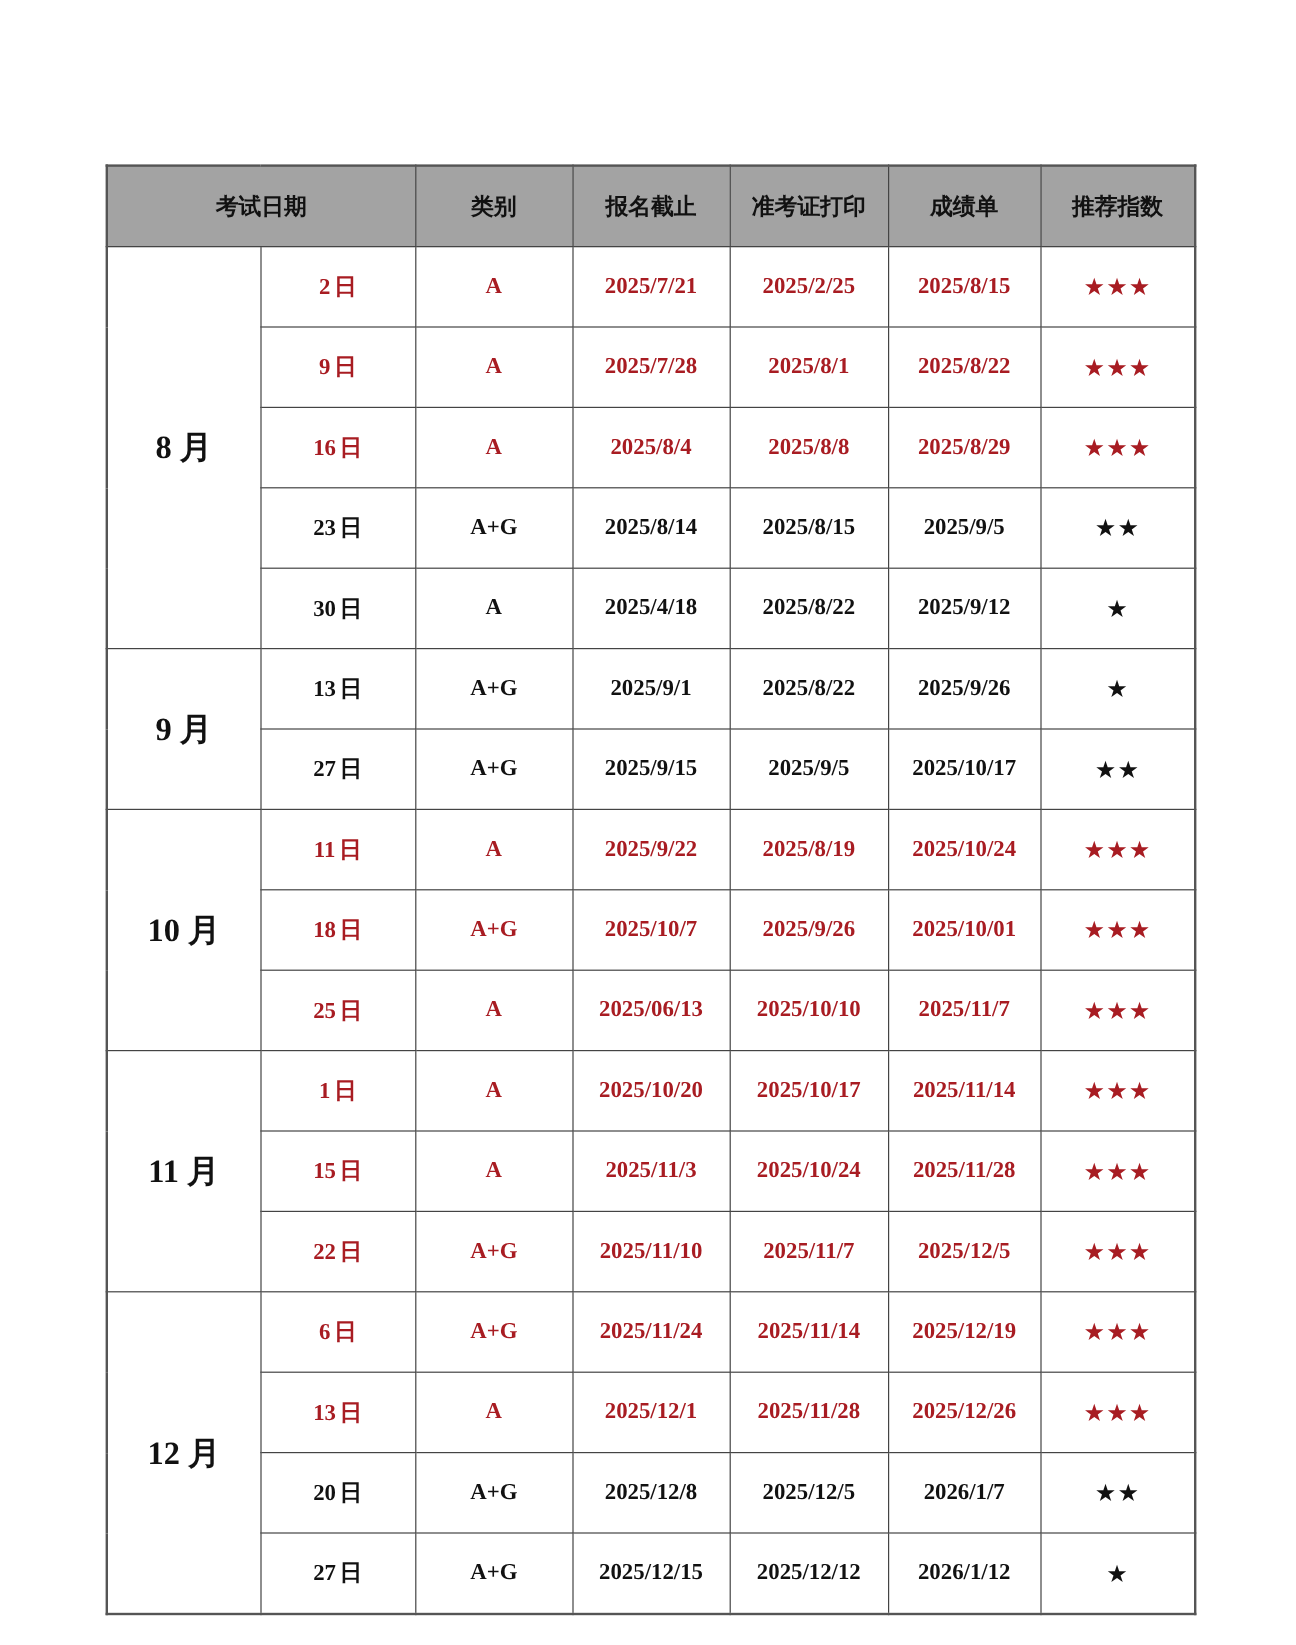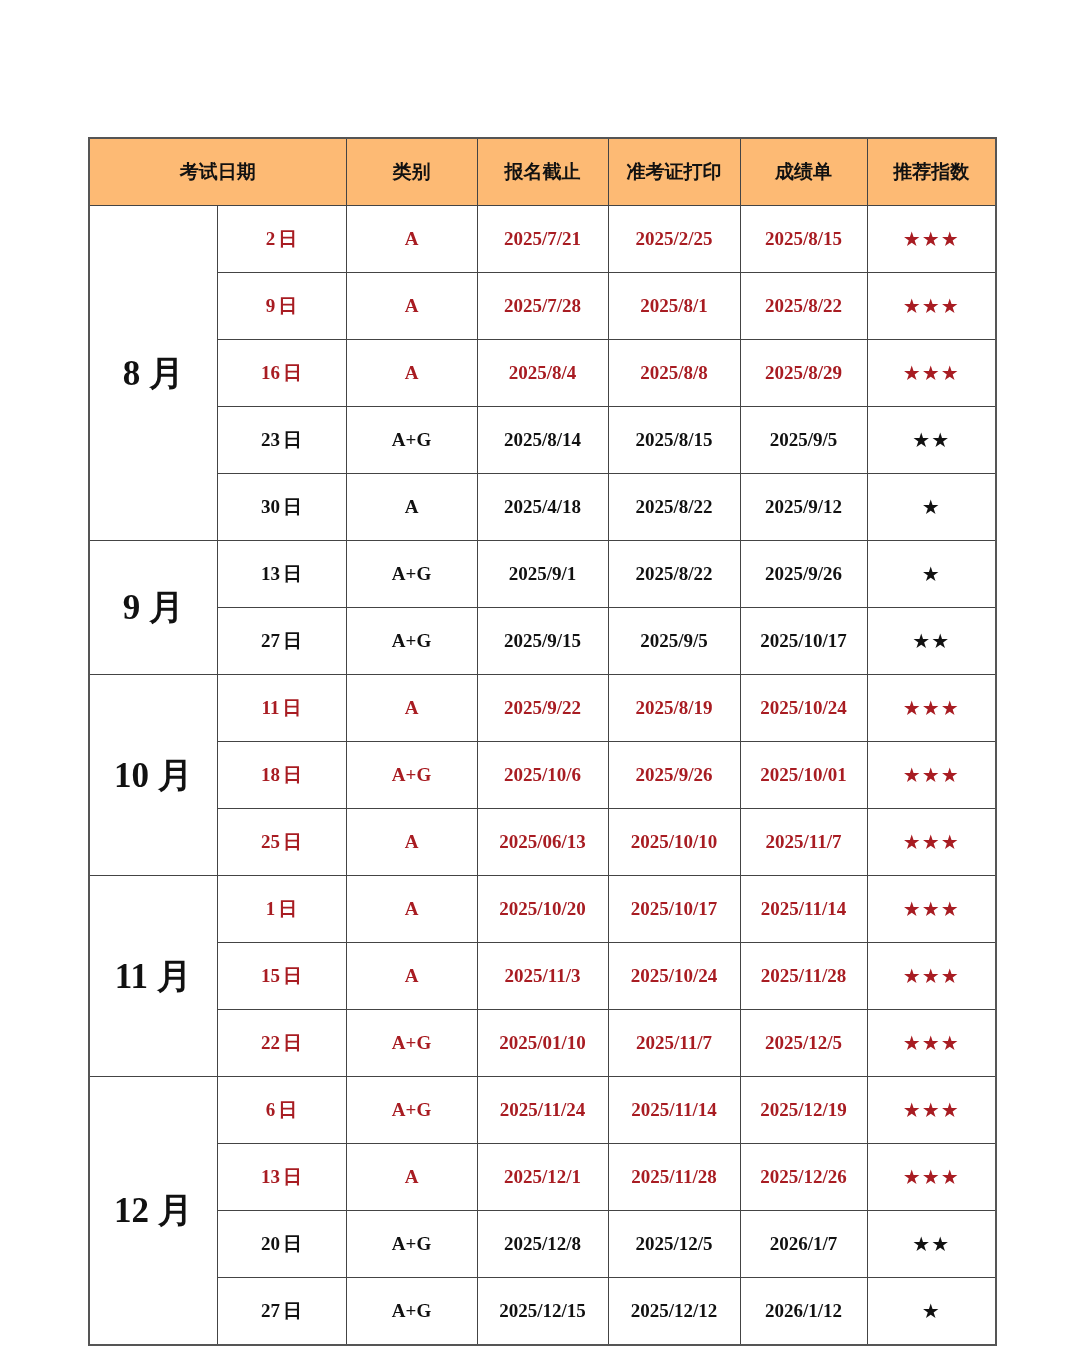--- a/index.html
+++ b/index.html
@@ -9,30 +9,30 @@
     border-collapse: collapse; table-layout: fixed;
     width: 907px;
     border: 2px solid #555;
   }
   .sched th, .sched td {
     border: 1.5px solid #444;
     text-align: center; vertical-align: middle;
     padding: 0;
   }
   .sched th {
-    background: #fdba74; height: 66px;
+    background: #a3a3a3; height: 66px;
     font-family: "DejaVu Sans", sans-serif; font-weight: bold;
     font-size: 19px; color: #111;
   }
   .sched td {
     height: 66px;
     font-family: "Liberation Serif", "DejaVu Serif", serif;
     font-weight: bold; font-size: 19px; color: #111;
   }
-  .sched td.month { font-size: 35px; }
+  .sched td.month { font-size: 27px; }
   .sched td.day .unit { font-family: "DejaVu Sans", sans-serif; font-weight: bold; margin-left: 3px; }
   .sched td.stars { font-family: "DejaVu Sans", sans-serif; font-size: 20px; letter-spacing: 1px; }
   .sched tr.hl td.cell { color: #a81c22; }
   col.c0 { width: 128px; } col.c1 { width: 129px; } col.c2 { width: 131px; }
   col.c3 { width: 131px; } col.c4 { width: 132px; } col.c5 { width: 127px; } col.c6 { width: 129px; }
 </style>
 </head>
 <body>
 
 <table class="sched">
@@ -119,21 +119,21 @@
         <td class="day cell"><span>11</span><span class="unit">日</span></td>
         <td class="cell">A</td>
         <td class="cell">2025/9/22</td>
         <td class="cell">2025/8/19</td>
         <td class="cell">2025/10/24</td>
         <td class="cell stars">★★★</td>
       </tr>
       <tr class="hl">
         <td class="day cell"><span>18</span><span class="unit">日</span></td>
         <td class="cell">A+G</td>
-        <td class="cell">2025/10/6</td>
+        <td class="cell">2025/10/7</td>
         <td class="cell">2025/9/26</td>
         <td class="cell">2025/10/01</td>
         <td class="cell stars">★★★</td>
       </tr>
       <tr class="hl">
         <td class="day cell"><span>25</span><span class="unit">日</span></td>
         <td class="cell">A</td>
         <td class="cell">2025/06/13</td>
         <td class="cell">2025/10/10</td>
         <td class="cell">2025/11/7</td>
@@ -152,21 +152,21 @@
         <td class="day cell"><span>15</span><span class="unit">日</span></td>
         <td class="cell">A</td>
         <td class="cell">2025/11/3</td>
         <td class="cell">2025/10/24</td>
         <td class="cell">2025/11/28</td>
         <td class="cell stars">★★★</td>
       </tr>
       <tr class="hl">
         <td class="day cell"><span>22</span><span class="unit">日</span></td>
         <td class="cell">A+G</td>
-        <td class="cell">2025/01/10</td>
+        <td class="cell">2025/11/10</td>
         <td class="cell">2025/11/7</td>
         <td class="cell">2025/12/5</td>
         <td class="cell stars">★★★</td>
       </tr>
       <tr class="hl">
         <td class="month" rowspan="4">12 月</td>
         <td class="day cell"><span>6</span><span class="unit">日</span></td>
         <td class="cell">A+G</td>
         <td class="cell">2025/11/24</td>
         <td class="cell">2025/11/14</td>

